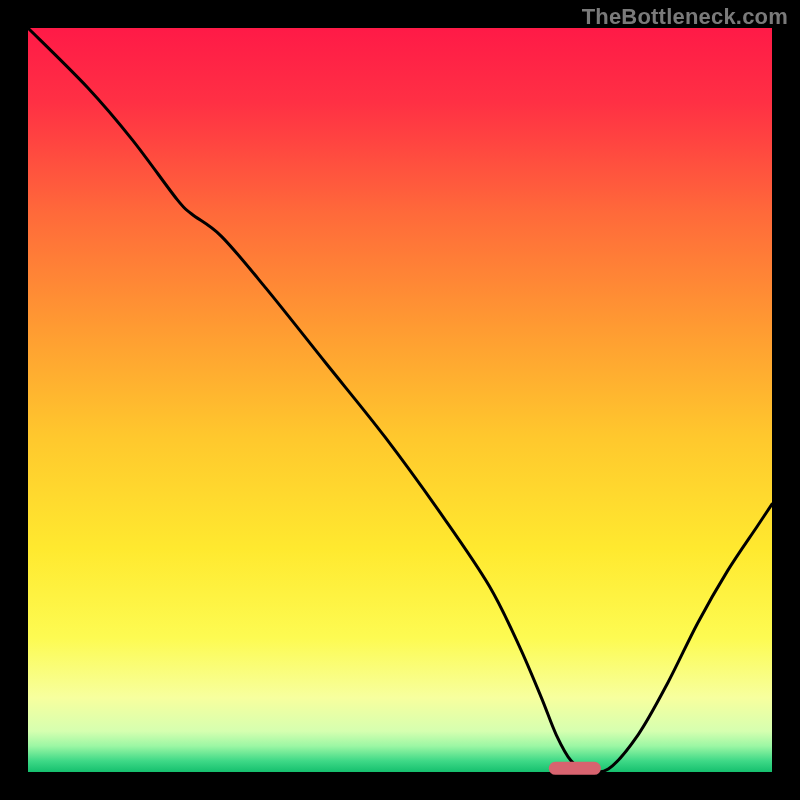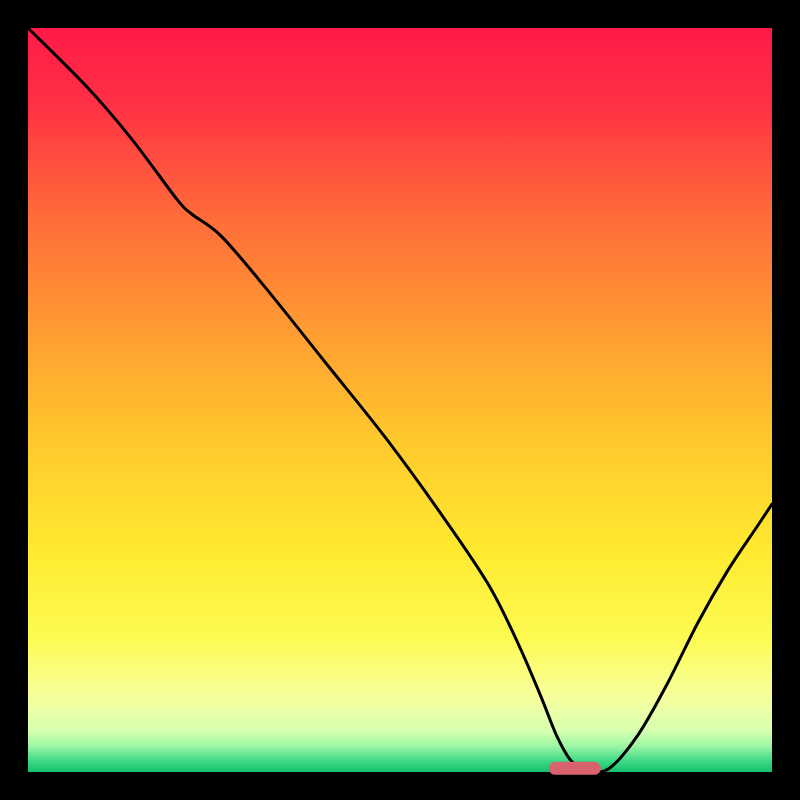--- a/index.html
+++ b/index.html
@@ -56,13 +56,14 @@
         </linearGradient>
     </defs>
 
     <g id="plot">
         <rect x="28" y="28" width="744" height="744" fill="url(#bg-grad)"></rect>
         <path d="M 28 28 C 37.92 37.919999999999995, 70.16000000000001 68.91999999999997, 87.52000000000001 87.51999999999998 C 104.88000000000001 106.11999999999999, 117.28000000000003 121.00000000000001, 132.16000000000003 139.60000000000002 C 147.04000000000002 158.20000000000002, 166.88000000000002 186.72, 176.8 199.12 C 186.72 211.52, 184.24 207.79999999999998, 191.68 214 C 199.12 220.20000000000002, 209.04 223.92000000000004, 221.44 236.32000000000005 C 233.84 248.72000000000006, 248.72000000000003 267.32, 266.08000000000004 288.4 C 283.44000000000005 309.47999999999996, 305.76000000000005 337.99999999999994, 325.6 362.79999999999995 C 345.44 387.59999999999997, 365.28 411.15999999999997, 385.12 437.2 C 404.96000000000004 463.24, 427.28000000000003 494.23999999999995, 444.64000000000004 519.04 C 462.00000000000006 543.8399999999999, 476.88 564.92, 489.28 586 C 501.67999999999995 607.08, 510.35999999999996 626.92, 519.04 645.52 C 527.72 664.12, 535.16 682.72, 541.36 697.6 C 547.5600000000001 712.48, 551.28 724.26, 556.24 734.8 C 561.2 745.3399999999999, 566.16 755.136, 571.12 760.84 C 576.08 766.5440000000001, 579.8 767.66, 586 769.024 C 592.2 770.388, 599.6400000000001 774.7280000000001, 608.32 769.024 C 617 763.3199999999999, 628.16 749.184, 638.0799999999999 734.8 C 647.9999999999999 720.4159999999999, 657.9200000000001 701.32, 667.84 682.72 C 677.76 664.12, 687.6800000000001 641.8000000000001, 697.6 623.2 C 707.52 604.6, 717.44 587.24, 727.36 571.12 C 737.28 555, 749.6800000000001 537.64, 757.12 526.48 C 764.56 515.32, 769.52 507.88, 772 504.16" fill="none" stroke="#000000" stroke-width="3" stroke-linecap="round"></path>
         <rect x="548.8" y="761.78" width="52.08000000000004" height="13" rx="6.5" ry="6.5" fill="#d8636f"></rect>
       </g>
   </svg>
 
+  <div class="watermark">TheBottleneck.com</div>
 </div>
 
 </body></html>

